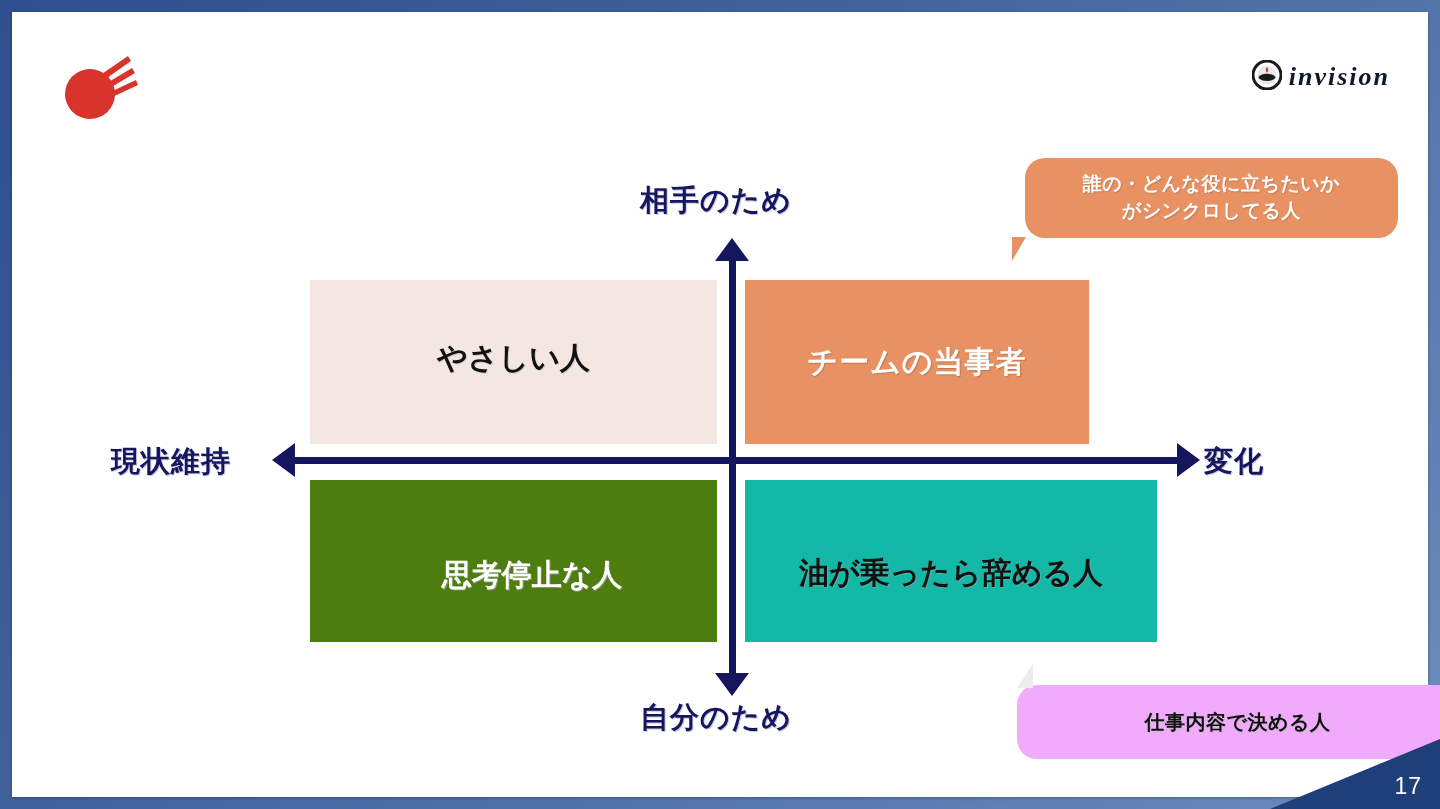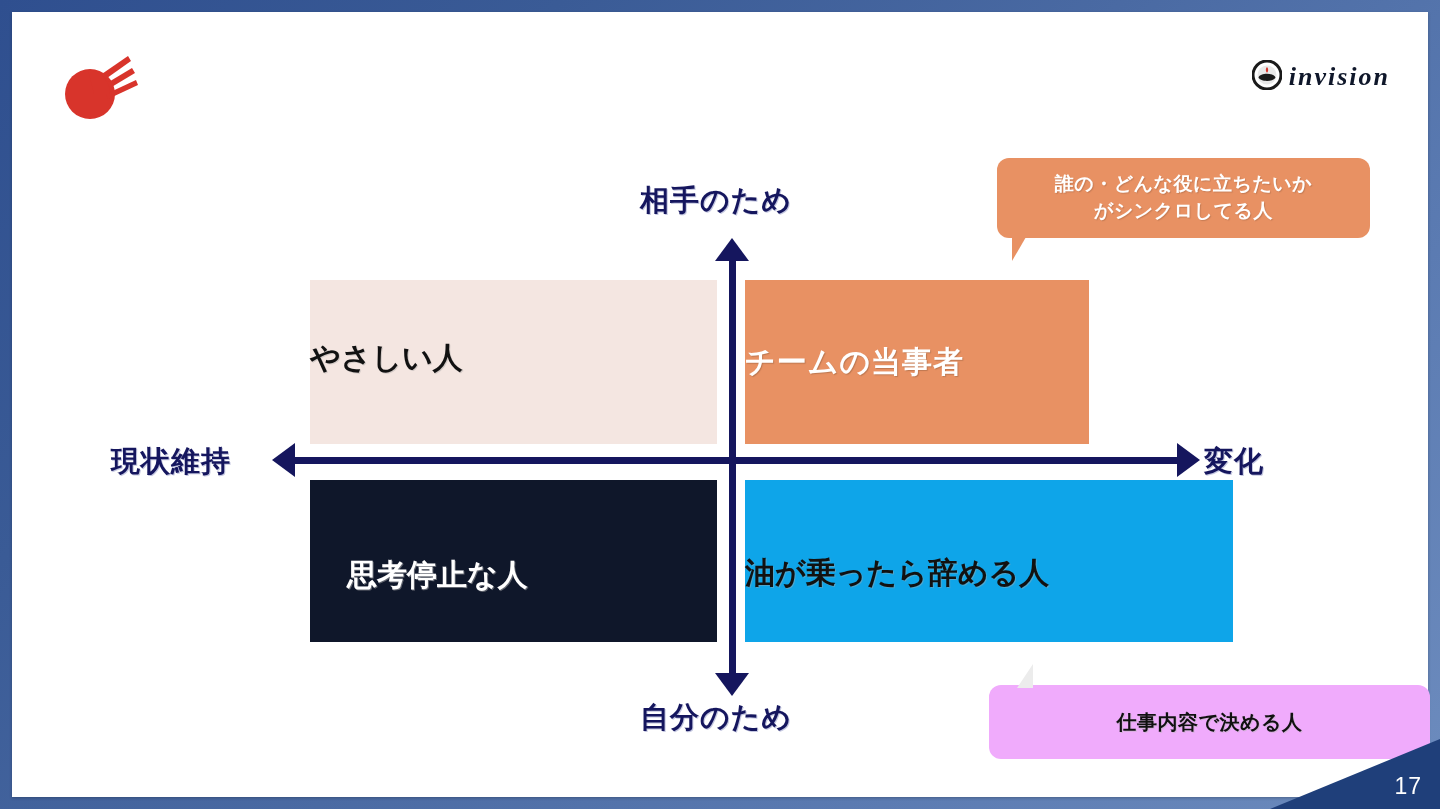--- a/index.html
+++ b/index.html
@@ -74,52 +74,52 @@
     text-shadow:1px 1px 0 rgba(140,145,195,.5);
   }
   #label-top    { left:628px; top:169px; }
   #label-bottom { left:628px; top:686px; }
   #label-left   { left:99px;  top:430px;text-align:right; }
   #label-right  { left:1192px;top:430px; }
 
   
   .quadrant {
     position:absolute;
-    display:flex; align-items:center; justify-content:flex-start;
+    display:flex; align-items:center; justify-content:center;
     font-size:30px; font-weight:bold; white-space:nowrap;
   }
   #quad-tl {
     left:298px; top:268px; width:407px; height:164px;
     background:#f4e6e1; color:#111;
     text-shadow:1px 1px 0 rgba(150,150,150,.35);
   }
   #quad-tr {
     left:733px; top:268px; width:344px; height:164px;
     background:#e89163; color:#ffffff;
     text-shadow:1px 1px 1px rgba(140,90,60,.45);
     letter-spacing:1px;
   }
   #quad-bl {
     left:298px; top:468px; width:407px; height:162px;
-    background:#0f172a; color:#ffffff;
+    background:#4d7c0f; color:#ffffff;
     text-shadow:1px 1px 0 rgba(180,180,180,.5);
     padding-left:37px;
   }
   #quad-br {
-    left:733px; top:468px; width:488px; height:162px;
-    background:#0ea5e9; color:#111;
+    left:733px; top:468px; width:412px; height:162px;
+    background:#14b8a6; color:#111;
     text-shadow:1px 1px 0 rgba(170,170,170,.4);
   }
   #quad-tl .q-text, #quad-br .q-text { position:relative; top:-2px; }
   #quad-bl .q-text { position:relative; top:14px; }
   #quad-br .q-text { position:relative; top:12px; }
   #quad-tl .q-text { position:relative; top:-4px; }
 
   
-  .callout { position:absolute; border-radius:12px; }
+  .callout { position:absolute; border-radius:20px;margin-left:28px; }
   #callout-top {
     left:985px; top:146px; width:373px; height:80px;
     background:#e89163;
     display:flex; align-items:center; justify-content:center;
   }
   #callout-top .callout-text {
     color:#ffffff; font-size:19px; font-weight:bold;
     line-height:1.42; text-align:center; letter-spacing:.5px;
     text-shadow:1px 1px 1px rgba(150,95,65,.4);
   }

